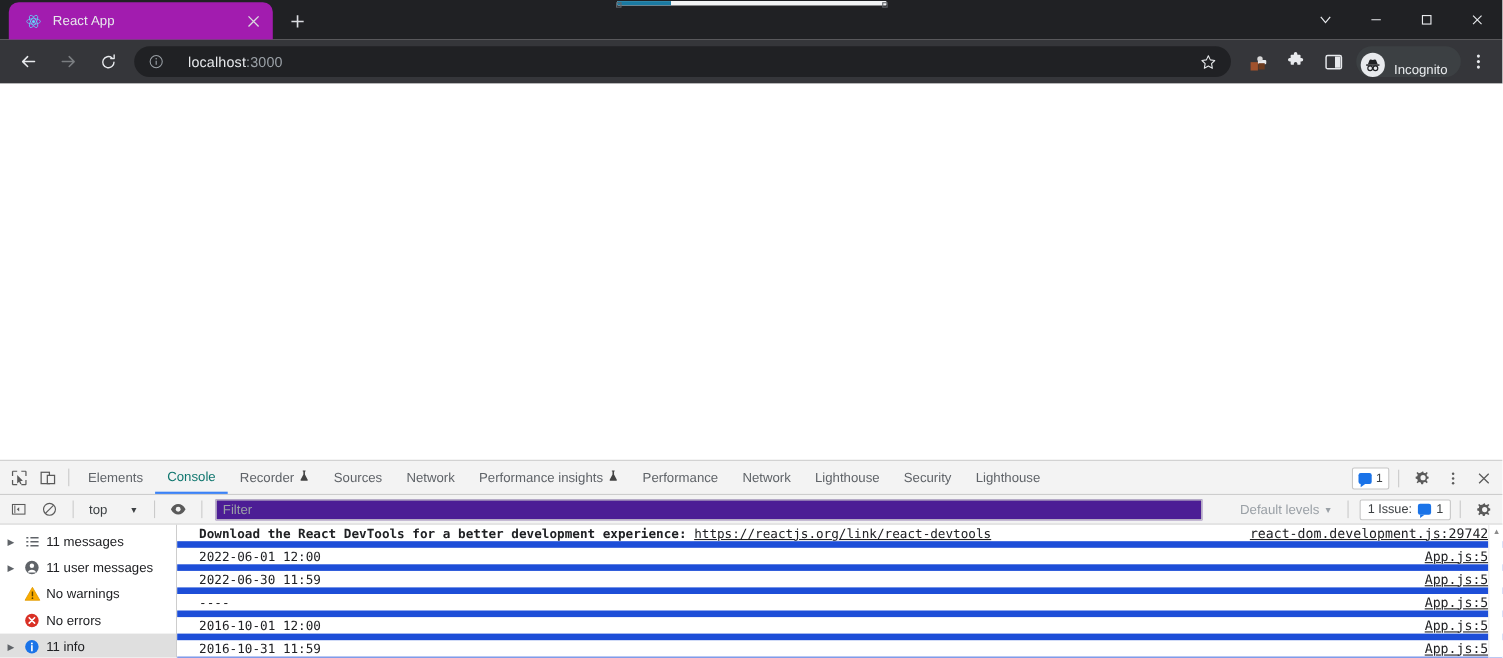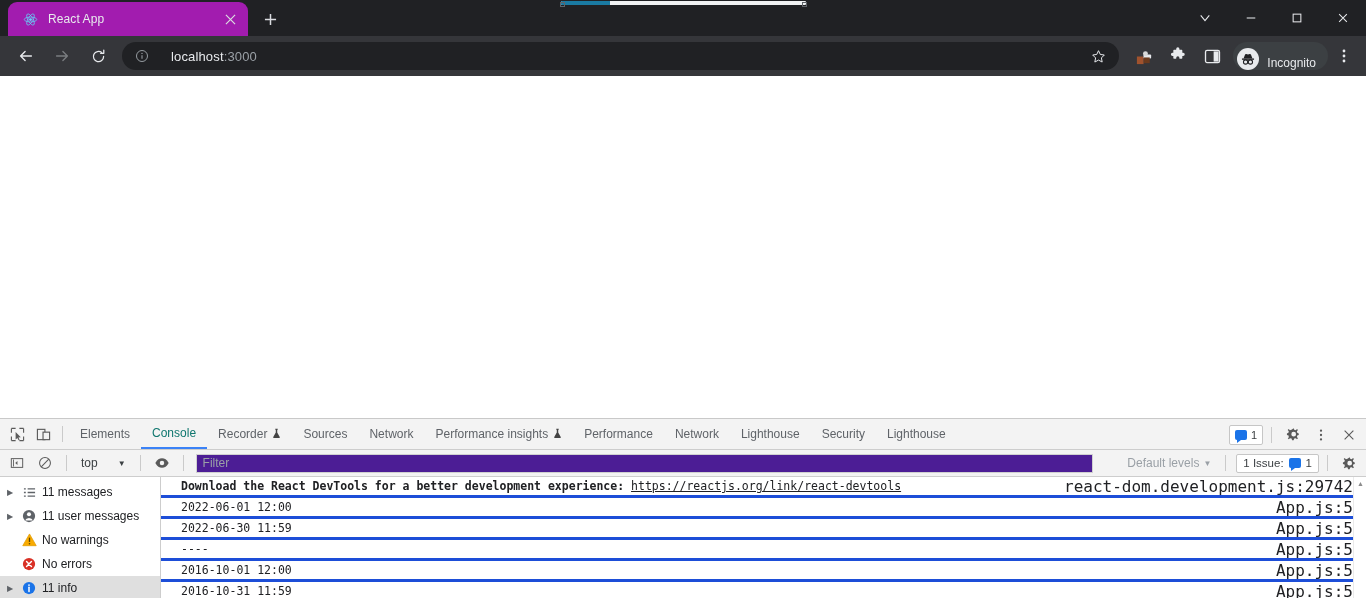--- a/index.html
+++ b/index.html
@@ -374,39 +374,40 @@
   }
   .console-messages {
     flex: 1;
     min-width: 0;
     overflow: hidden;
     position: relative;
     background: #fff;
   }
   .msg-row {
     height: 21px;
-    border-bottom: 3px solid #1d4ed8;
+    border-bottom: 6px solid #1d4ed8;
     display: flex;
     align-items: center;
     padding-left: 20px;
     padding-right: 13px;
     font-family: "DejaVu Sans Mono", monospace;
     font-size: 11.5px;
     color: #202124;
     white-space: nowrap;
   }
   .msg-text { flex: 1; min-width: 0; overflow: hidden; }
   .msg-link {
     color: #202124;
     text-decoration: underline;
   }
   .msg-src {
     color: #202124;
+    text-decoration: underline;
     font-family: "DejaVu Sans Mono", monospace;
-    font-size: 16px;
+    font-size: 12px;
     margin-left: 12px;
     flex: 0 0 auto;
   }
   .vscroll {
     position: absolute;
     right: 0; top: 0; bottom: 0;
     width: 13px;
     background: #fff;
     border-left: 1px solid #eaeaea;
   }

